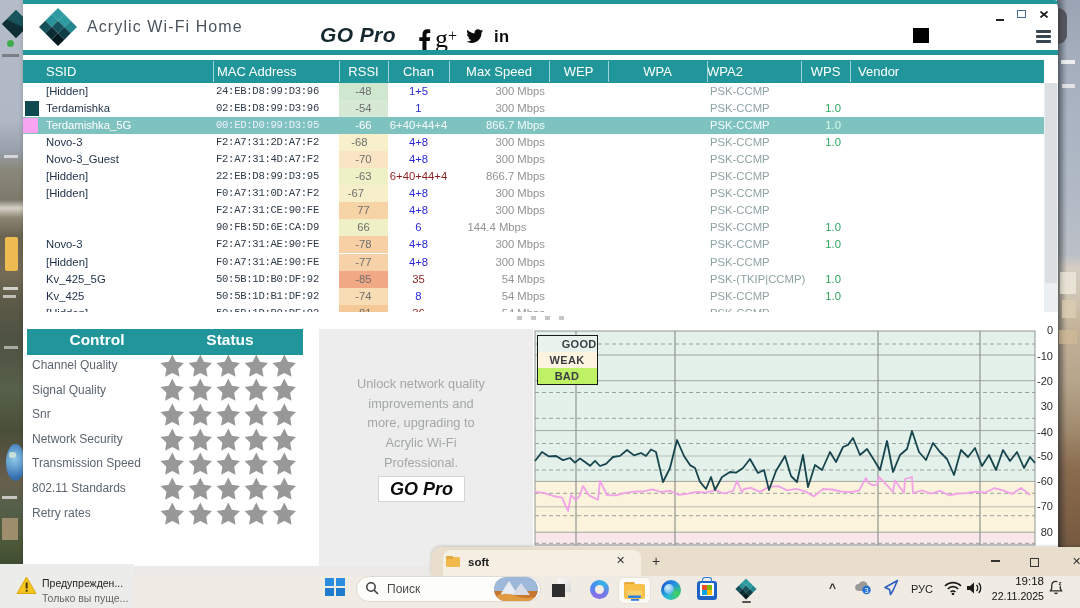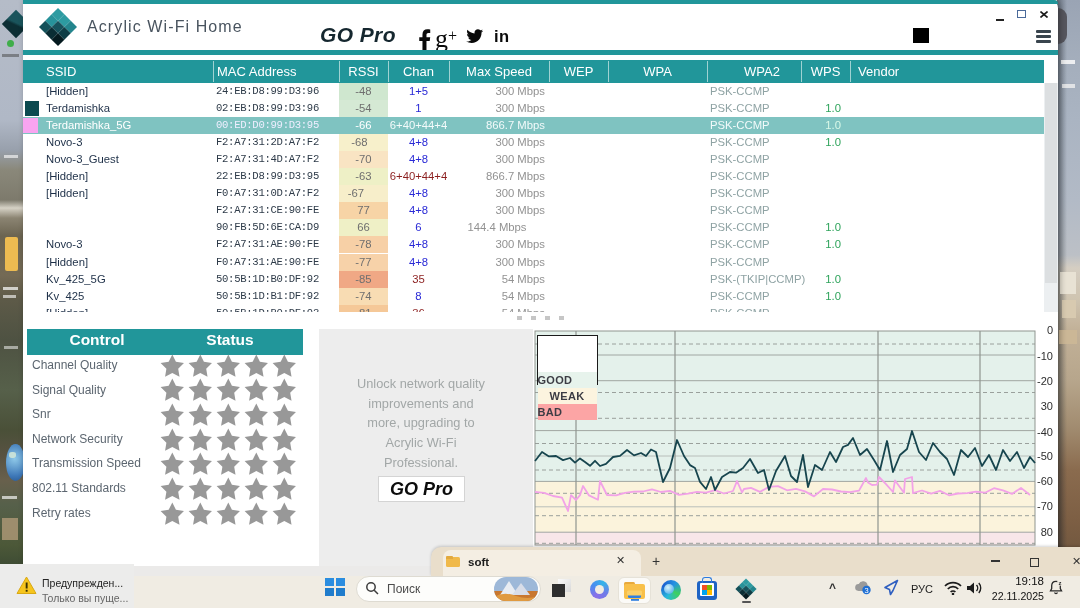--- a/index.html
+++ b/index.html
@@ -86,21 +86,21 @@
 <div class="abs" style="left:22.5px;top:49.5px;width:1035.5px;height:5px;background:#21969a;"></div>
 
 <div class="abs" style="left:22.5px;top:60px;width:1021.5px;height:23px;background:#21969a;"></div>
 <div class="abs hlab" style="left:46px;">SSID</div>
 <div class="abs hlab" style="left:217px;">MAC Address</div>
 <div class="abs hlab" style="left:339px;width:49px;text-align:center;">RSSI</div>
 <div class="abs hlab" style="left:388px;width:61px;text-align:center;">Chan</div>
 <div class="abs hlab" style="left:449px;width:100px;text-align:center;">Max Speed</div>
 <div class="abs hlab" style="left:549px;width:59px;text-align:center;">WEP</div>
 <div class="abs hlab" style="left:608px;width:99px;text-align:center;">WPA</div>
-<div class="abs hlab" style="left:707px;width:94px;text-align:center;padding-left:8px;">WPA2</div>
+<div class="abs hlab" style="left:707px;width:94px;">WPA2</div>
 <div class="abs hlab" style="left:801px;width:49px;text-align:center;">WPS</div>
 <div class="abs hlab" style="left:858px;">Vendor</div>
 <div class="abs" style="left:213px;top:61px;width:1px;height:21px;background:#9fd2d2;"></div>
 <div class="abs" style="left:338.5px;top:61px;width:1px;height:21px;background:#9fd2d2;"></div>
 <div class="abs" style="left:388px;top:61px;width:1px;height:21px;background:#9fd2d2;"></div>
 <div class="abs" style="left:449px;top:61px;width:1px;height:21px;background:#9fd2d2;"></div>
 <div class="abs" style="left:549px;top:61px;width:1px;height:21px;background:#9fd2d2;"></div>
 <div class="abs" style="left:608px;top:61px;width:1px;height:21px;background:#9fd2d2;"></div>
 <div class="abs" style="left:707px;top:61px;width:1px;height:21px;background:#9fd2d2;"></div>
 <div class="abs" style="left:801px;top:61px;width:1px;height:21px;background:#9fd2d2;"></div>
@@ -386,23 +386,23 @@
 <div class="abs ylab" style="top:349.7px;">-10</div>
 <div class="abs ylab" style="top:375.0px;">-20</div>
 <div class="abs ylab" style="top:400.3px;">30</div>
 <div class="abs ylab" style="top:425.6px;">-40</div>
 <div class="abs ylab" style="top:450.0px;">-50</div>
 <div class="abs ylab" style="top:474.5px;">-60</div>
 <div class="abs ylab" style="top:500.0px;">-70</div>
 <div class="abs ylab" style="top:525.5px;">80</div>
 
 <div class="abs" style="left:536.5px;top:334.5px;width:59px;height:48px;border:1.8px solid #1a1a1a;background:#fff;">
- <div style="height:16px;background:#e7f3ec;text-align:left;font-size:11px;font-weight:bold;color:#3c3c44;line-height:16px;letter-spacing:.3px;margin-top:36px;">GOOD</div>
+ <div style="height:16px;background:#e7f3ec;text-align:right;font-size:11px;font-weight:bold;color:#3c3c44;line-height:16px;letter-spacing:.3px;">GOOD</div>
  <div style="height:16px;background:#fcf4df;text-align:center;font-size:11px;font-weight:bold;color:#3c3c44;line-height:16px;letter-spacing:.3px;">WEAK</div>
- <div style="height:16px;background:#fca5a5;text-align:left;font-size:11px;font-weight:bold;color:#3c3c44;line-height:16px;letter-spacing:.3px;">BAD</div>
+ <div style="height:16px;background:#bef264;text-align:center;font-size:11px;font-weight:bold;color:#3c3c44;line-height:16px;letter-spacing:.3px;">BAD</div>
 </div>
 
 <div class="abs" style="left:22.5px;top:566px;width:1035.5px;height:10px;background:#ebeae9;"></div>
 
 <div class="abs" style="left:431px;top:546.5px;width:649px;height:29.5px;background:#e9decb;border-radius:10px 0 0 0;box-shadow:0 -1px 3px rgba(0,0,0,.18);"></div>
 <div class="abs" style="left:443px;top:550px;width:198px;height:26px;background:#f4eee3;border-radius:8px 8px 0 0;"></div>
 <div class="abs" style="left:446px;top:557px;width:14px;height:10px;background:#f0b94a;border-radius:1.5px;"></div>
 <div class="abs" style="left:446px;top:555.5px;width:7px;height:3px;background:#e2a93e;border-radius:1px 1px 0 0;"></div>
 <div class="abs" style="left:468px;top:556px;font-size:11.5px;font-weight:bold;color:#1c1c1c;">soft</div>
 <div class="abs" style="left:616px;top:554px;font-size:11px;color:#333;">✕</div>

